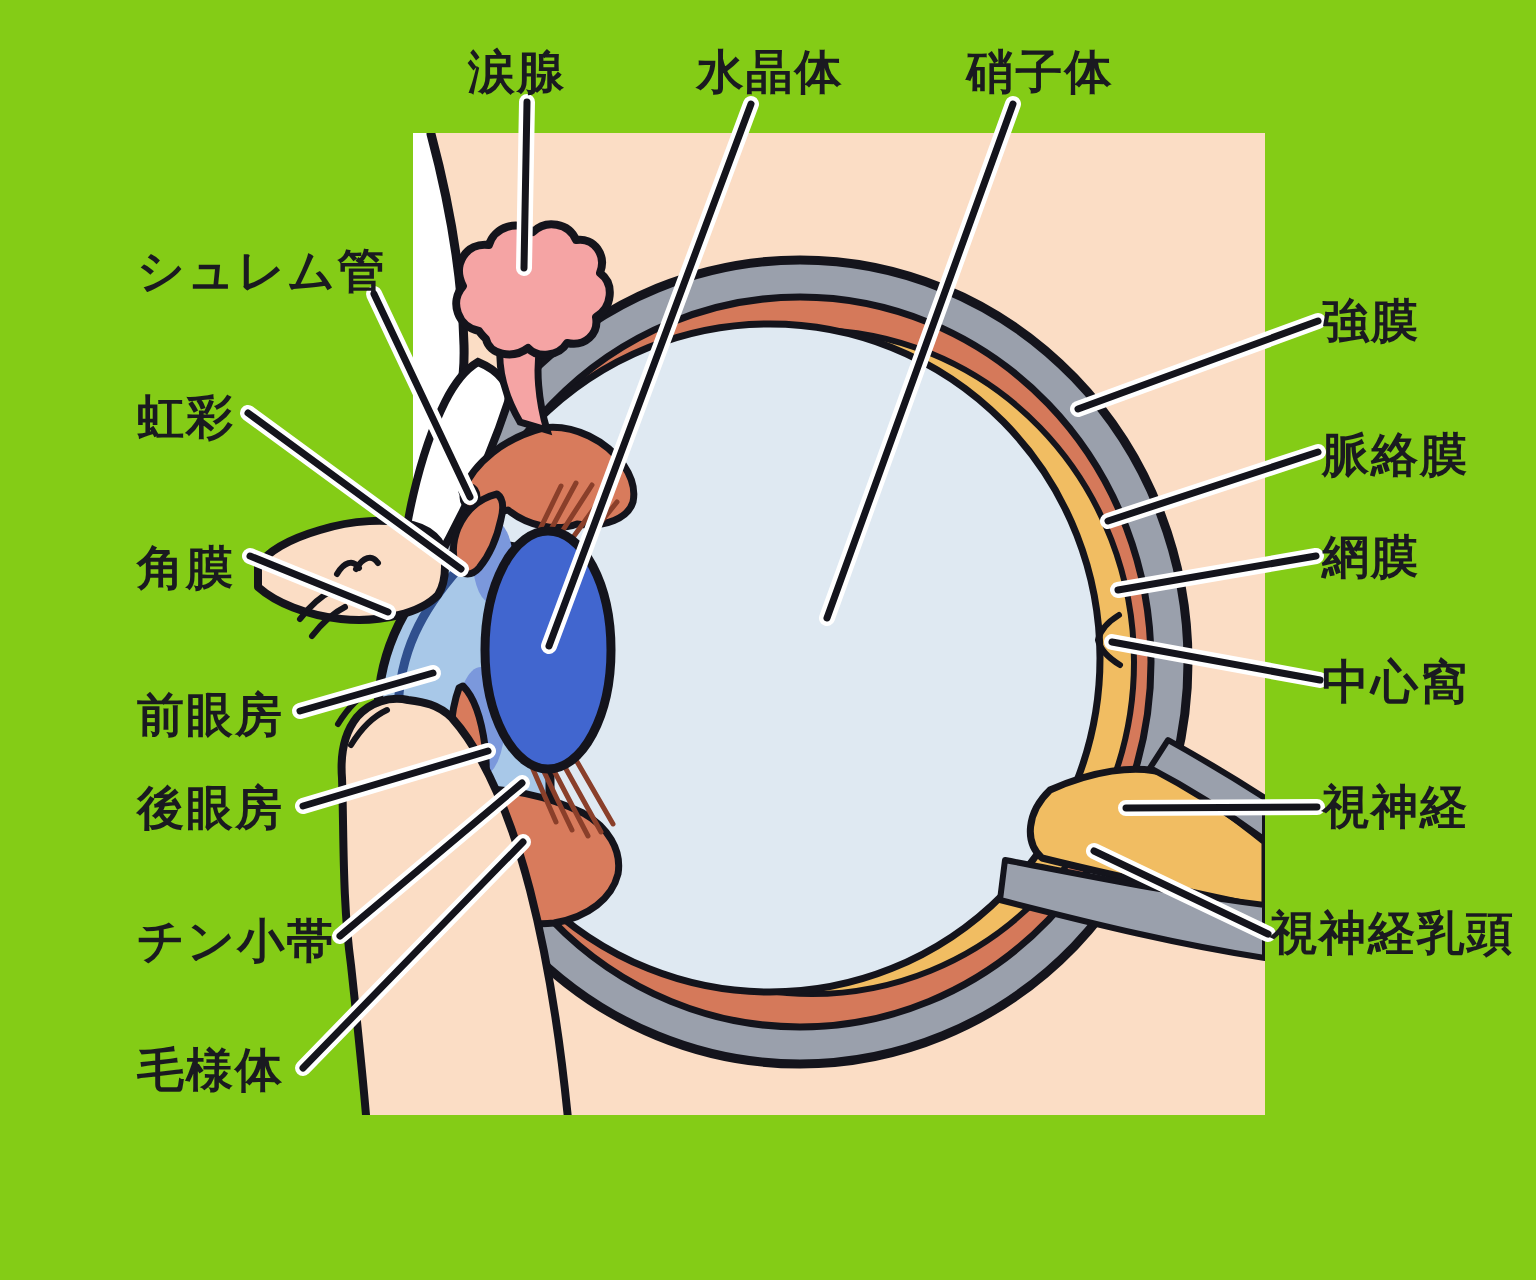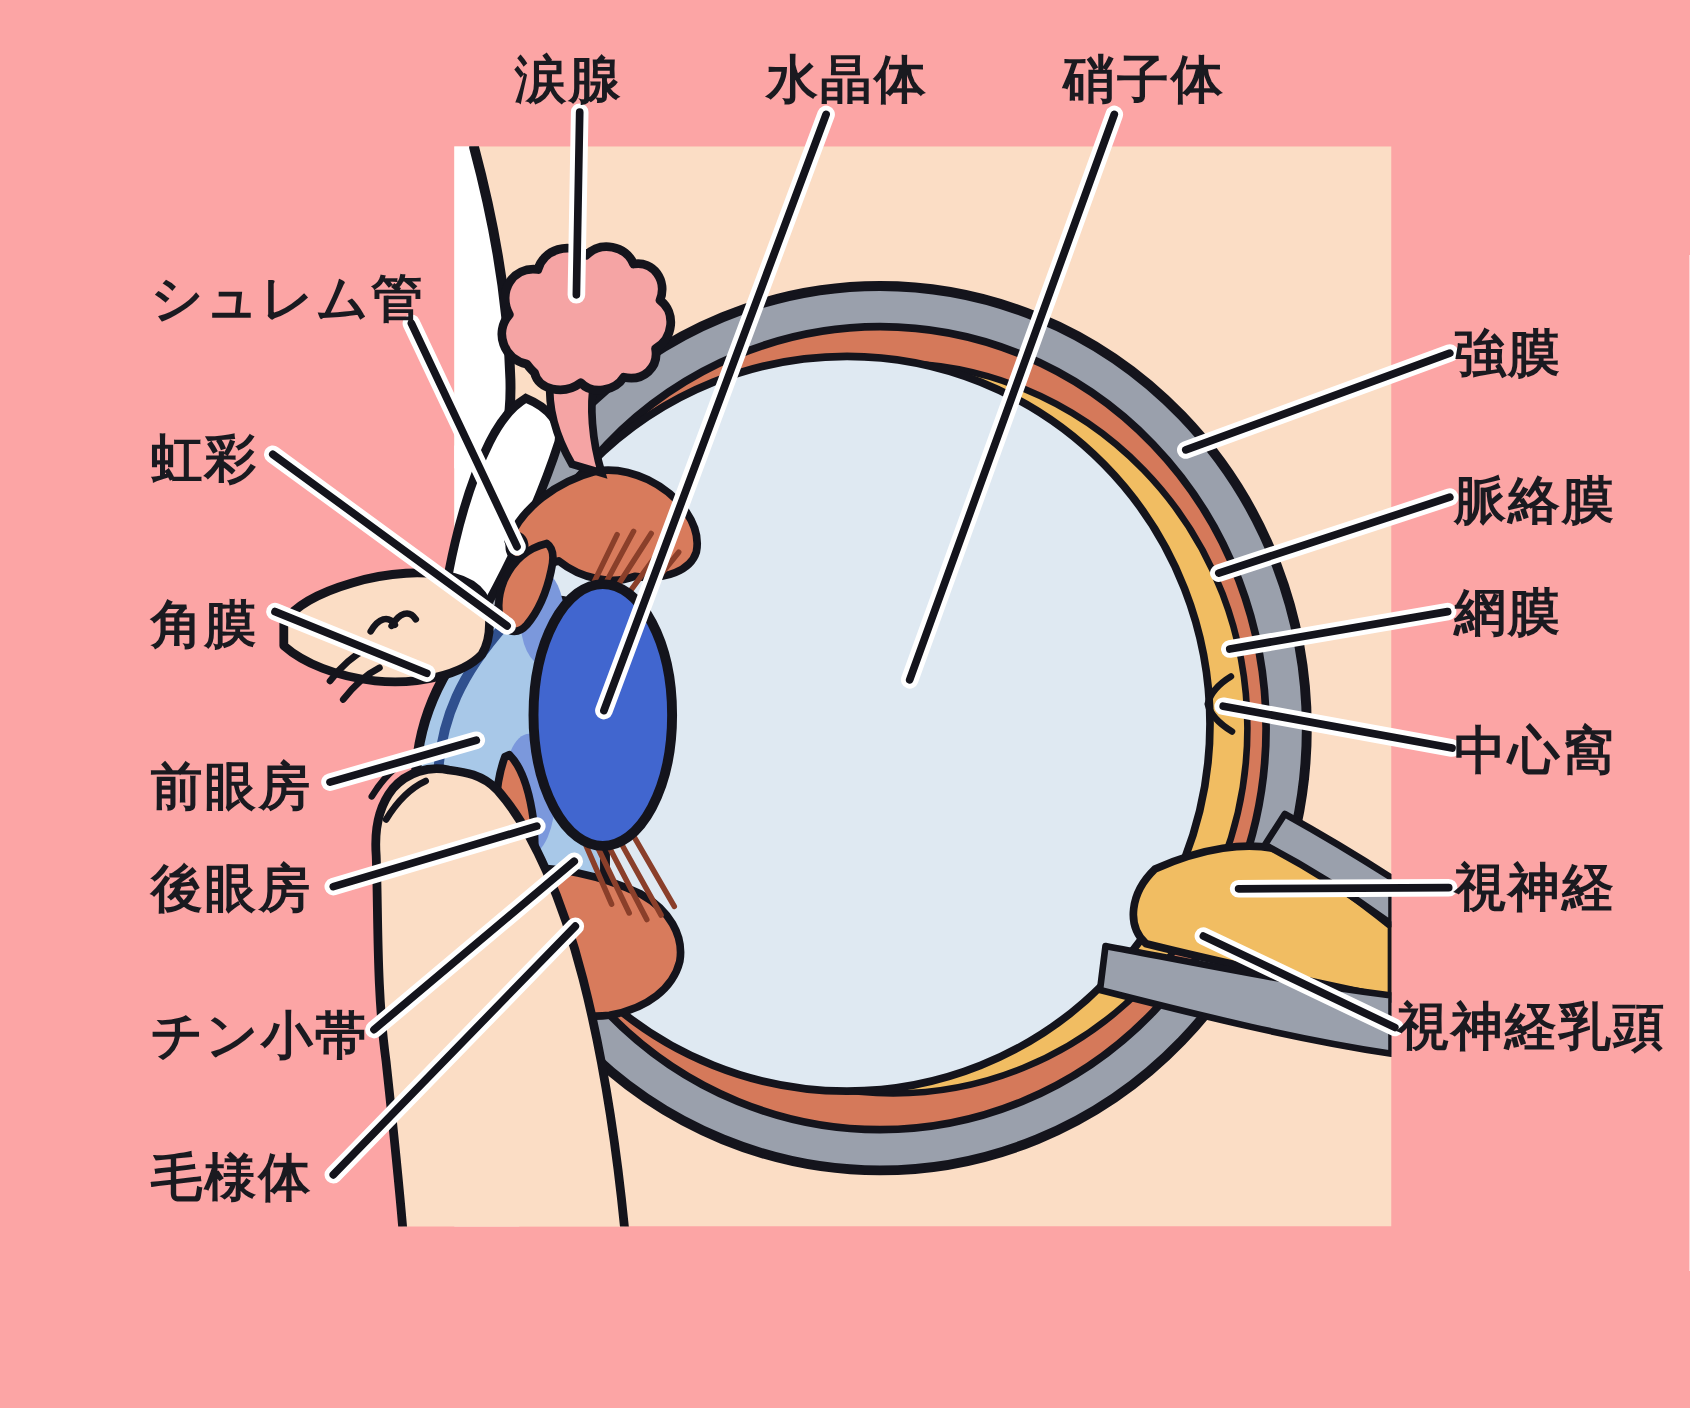--- a/index.html
+++ b/index.html
@@ -1,16 +1,16 @@
 <!DOCTYPE html>
 <html><head>
 <meta charset="utf-8">
 <style>
   html,body{margin:0;padding:0;background:#fff;}
-  .stage{width:1536px;height:1280px;position:relative;background:#fca5a5;overflow:hidden;
+  .stage{width:1536px;height:1280px;position:relative;background:#84cc16;overflow:hidden;
          font-family:"Liberation Sans","DejaVu Sans",sans-serif;}
   svg{display:block;}
   text.lbl{font-family:"Liberation Sans","DejaVu Sans",sans-serif;
            font-weight:700;font-size:47px;fill:#1a1a20;letter-spacing:2px;}
   .outline{stroke:#14141c;}
 </style>
 </head>
 <body>
 
 <div class="stage">

